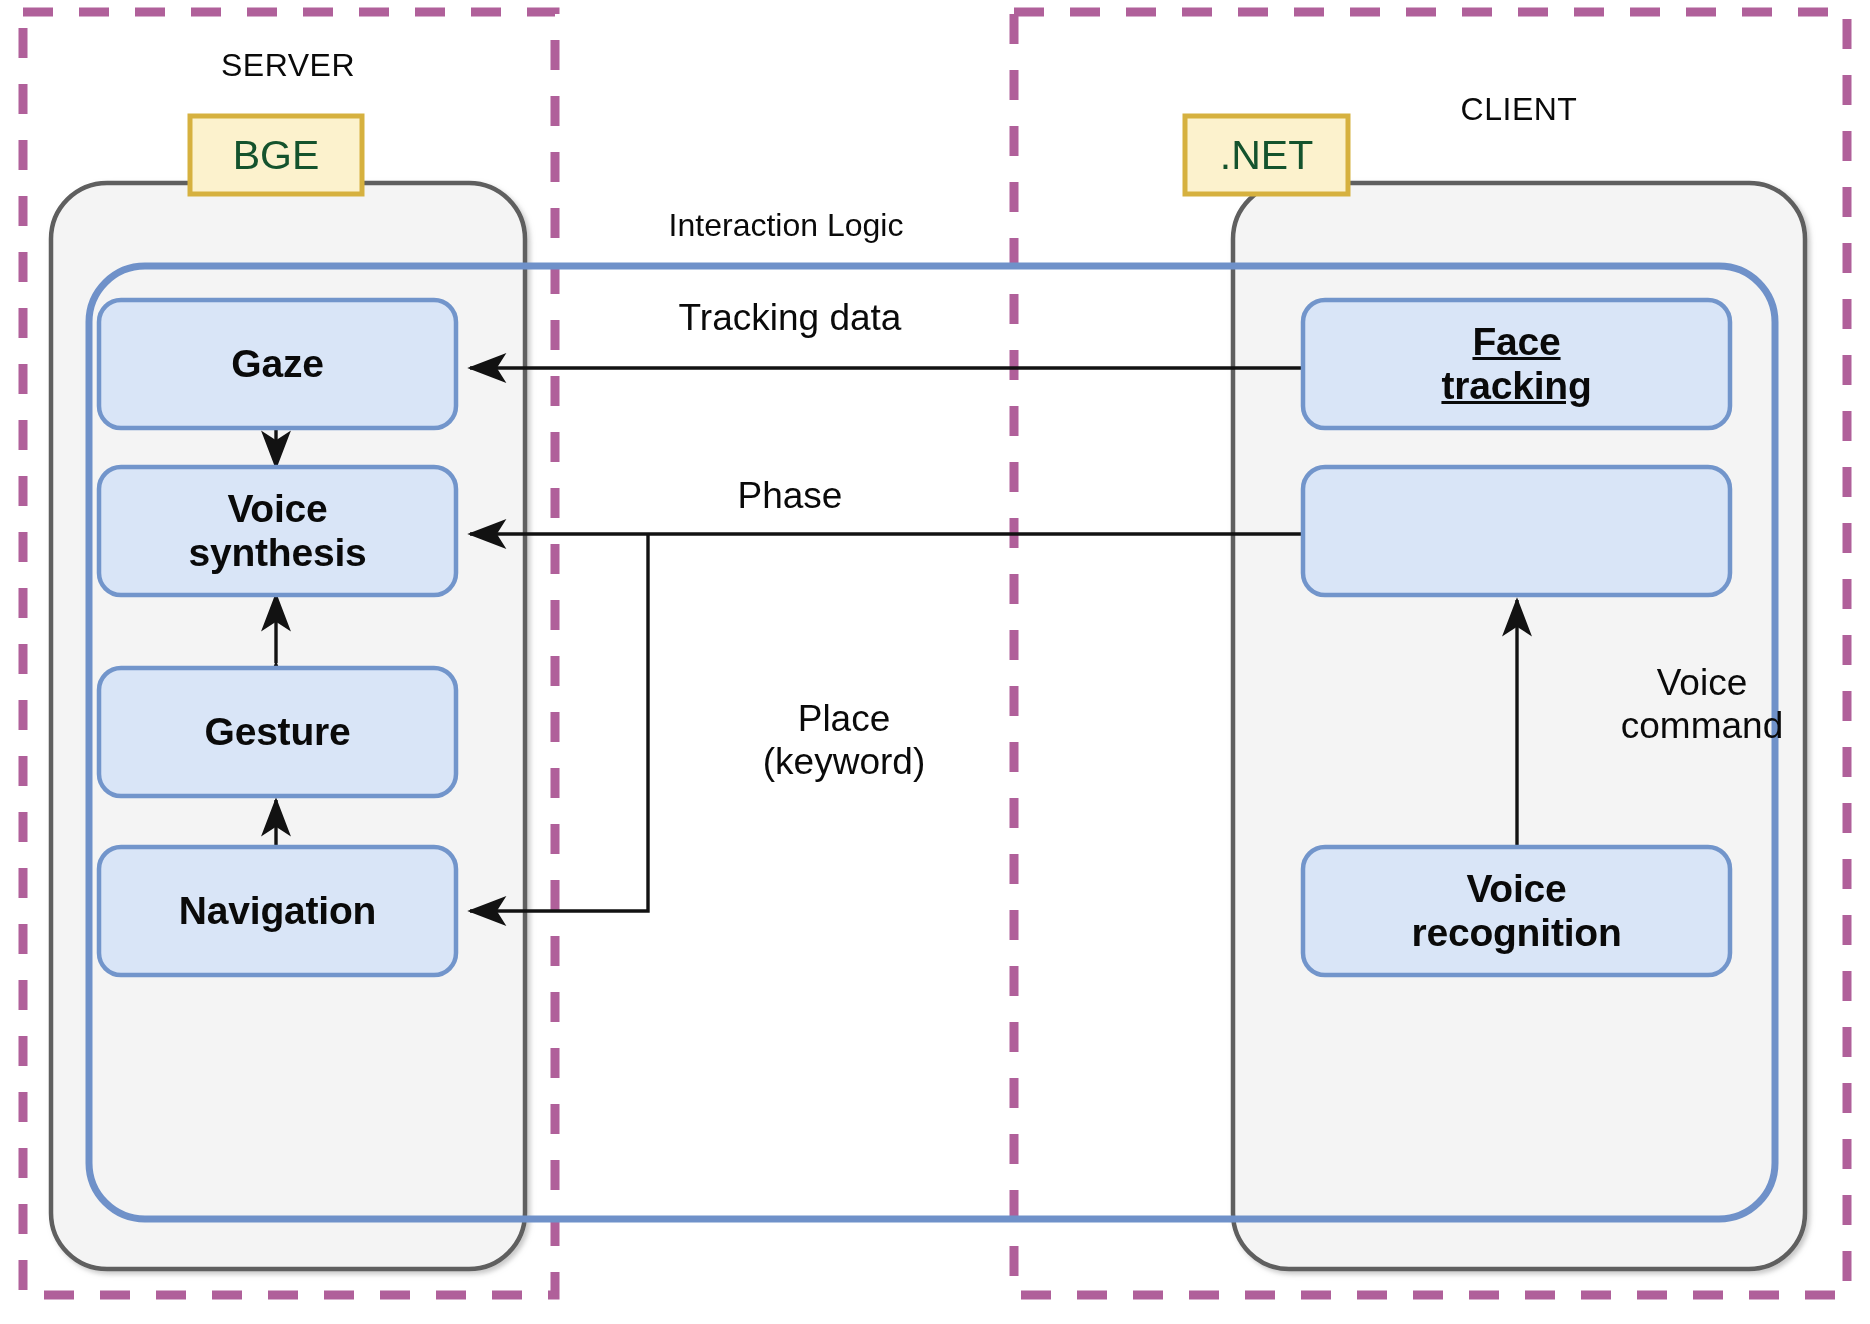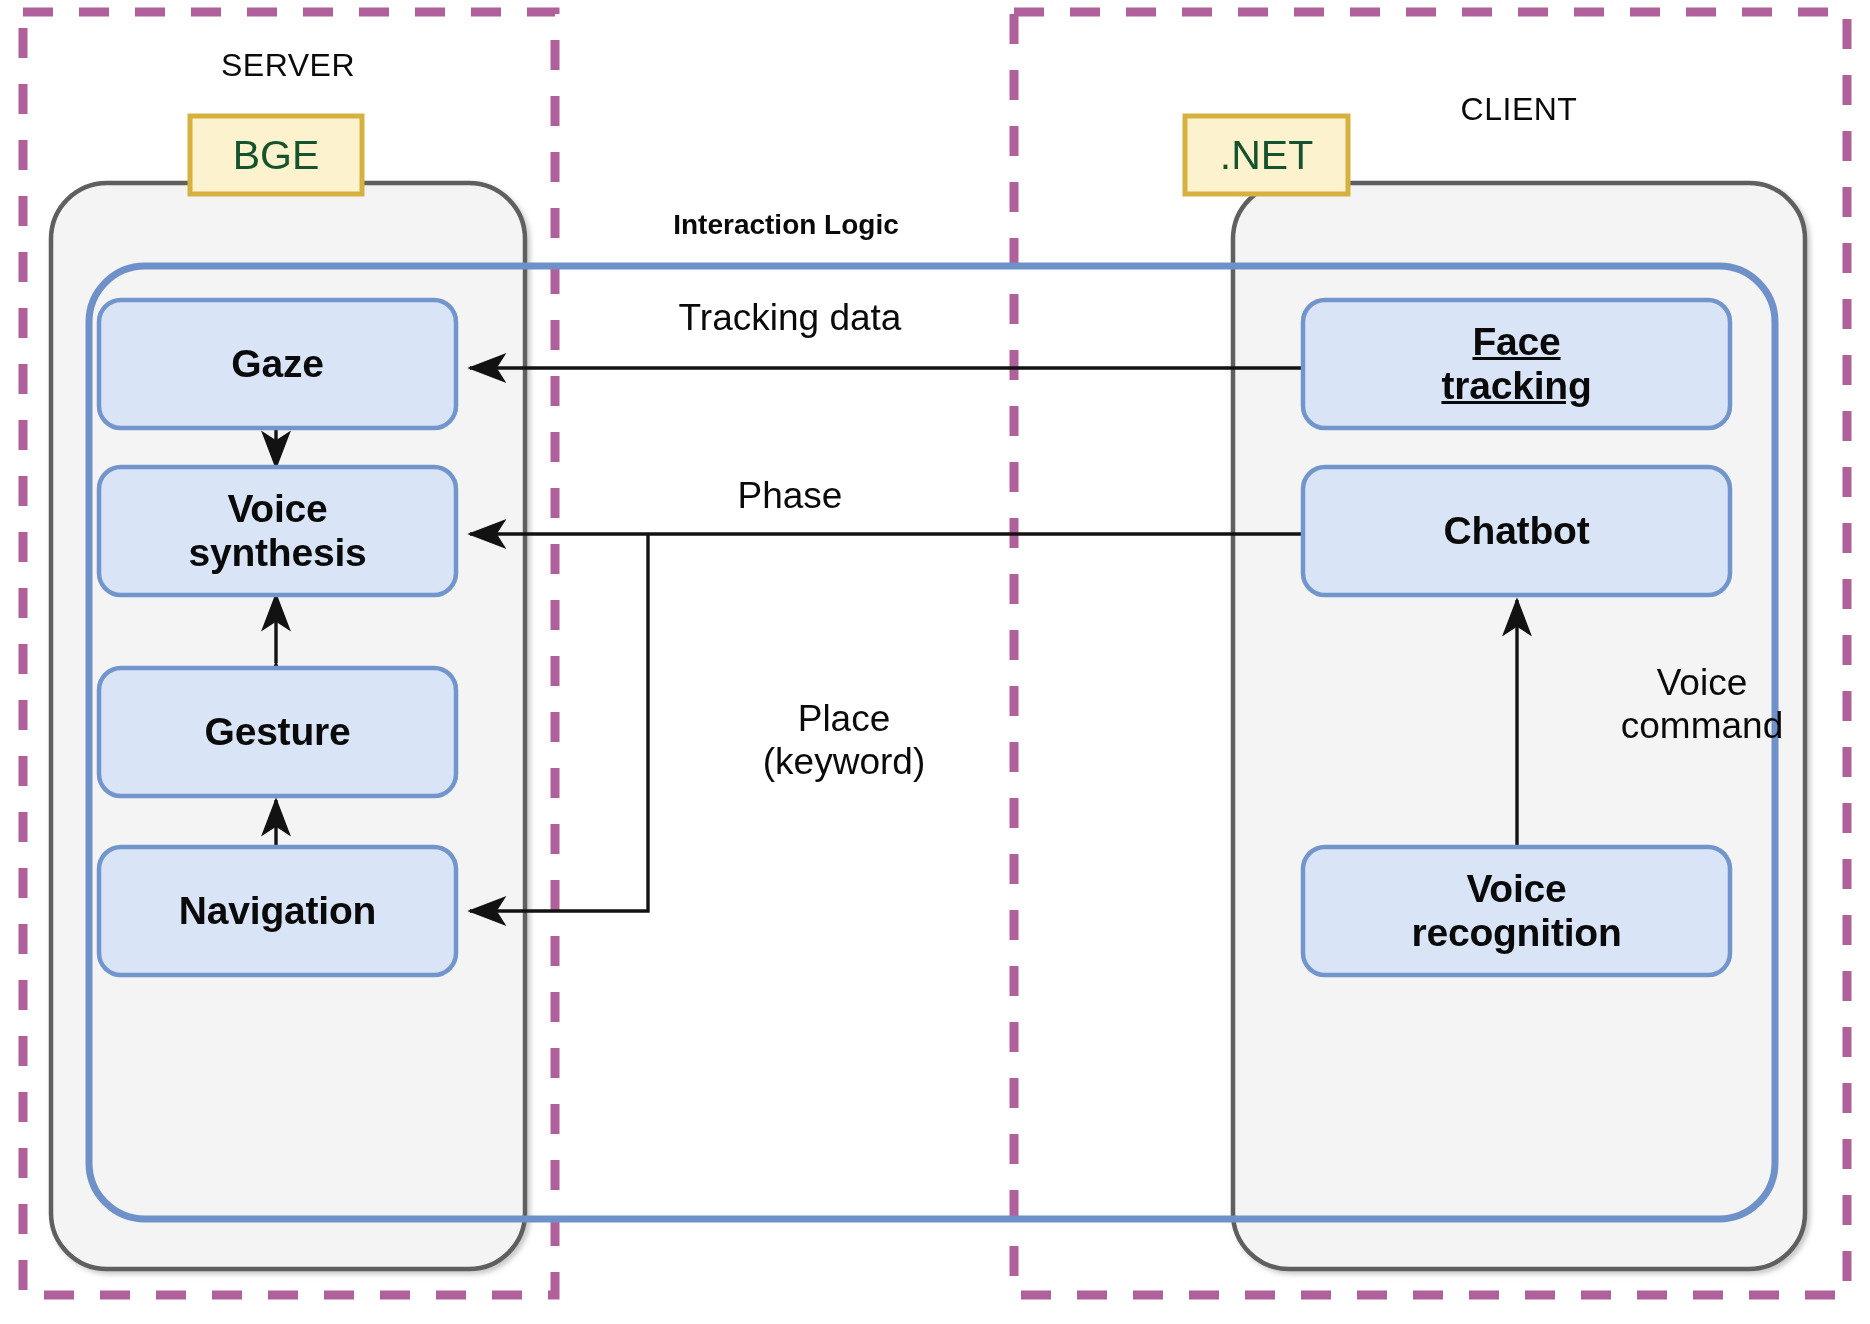--- a/index.html
+++ b/index.html
@@ -13,21 +13,21 @@
     font-size:39px;letter-spacing:-0.2px;pointer-events:none;
   }
   .badgelabel{
     position:absolute;display:flex;align-items:center;justify-content:center;
     text-align:center;color:#14532d;font-size:41px;
   }
   .edgelabel{
     position:absolute;display:flex;align-items:center;justify-content:center;
     text-align:center;color:#0a0a0a;font-size:37px;line-height:1.15;
   }
-  .edgelabel.bold{font-weight:bold;font-size:28px;}
+  .edgelabel.bold{font-weight:normal;font-size:32px;}
   .zonetitle{
     position:absolute;display:flex;align-items:center;justify-content:center;
     text-align:center;color:#0a0a0a;font-size:32px;letter-spacing:0.5px;
   }
 </style>
 </head>
 <body>
 
 <div id="stage">
 
@@ -90,21 +90,20 @@
   <div class="edgelabel bold" style="left:556px;top:200px;width:460px;height:50px;">Interaction Logic</div>
 
   <div class="boxlabel" style="left:99px;top:300px;width:357px;height:128px;">Gaze</div>
   <div class="boxlabel" style="left:99px;top:467px;width:357px;height:128px;white-space:pre-line;">Voice
 synthesis</div>
   <div class="boxlabel" style="left:99px;top:668px;width:357px;height:128px;">Gesture</div>
   <div class="boxlabel" style="left:99px;top:847px;width:357px;height:128px;">Navigation</div>
 
   <div class="boxlabel" style="left:1303px;top:300px;width:427px;height:128px;white-space:pre-line;text-decoration:underline;">Face
 tracking</div>
-  <div class="boxlabel" style="left:1303px;top:467px;width:427px;height:128px;">Chatbot</div>
   <div class="boxlabel" style="left:1303px;top:847px;width:427px;height:128px;white-space:pre-line;">Voice
 recognition</div>
 
   <div class="edgelabel" style="left:560px;top:294px;width:460px;height:48px;">Tracking data</div>
 
   <div class="edgelabel" style="left:664px;top:686px;width:360px;height:110px;white-space:pre-line;flex-direction:column;">Place
 (keyword)</div>
 
   <div class="edgelabel" style="left:560px;top:472px;width:460px;height:48px;">Phase</div>
 

